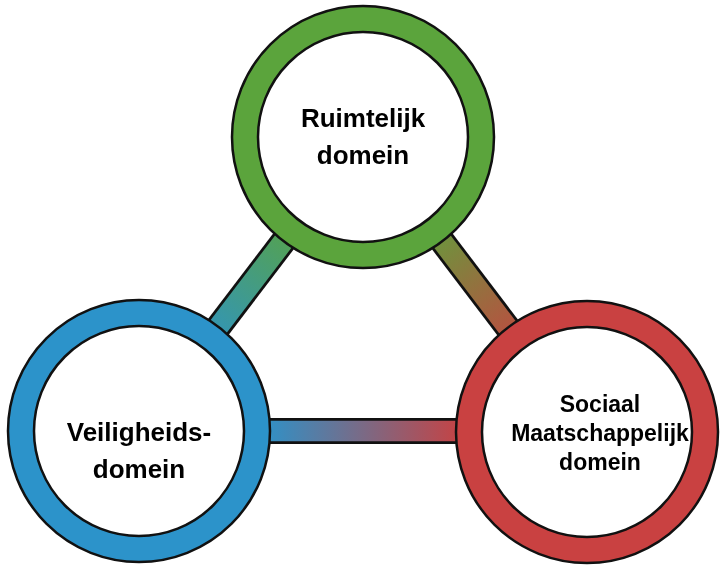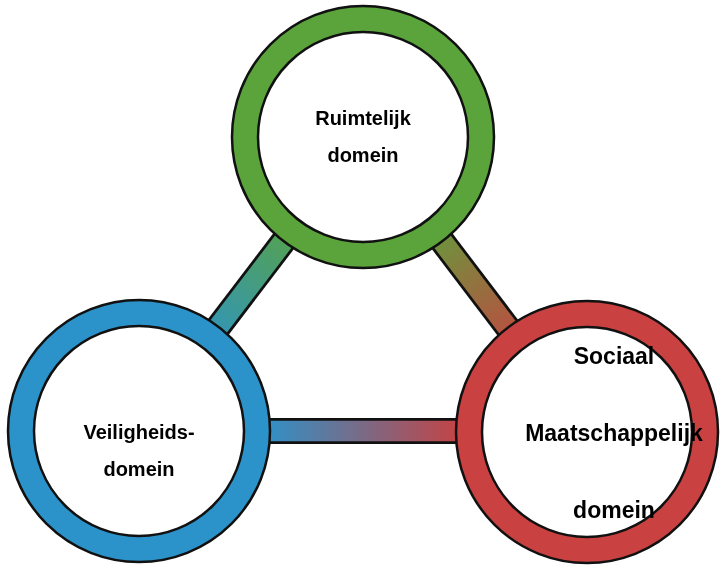--- a/index.html
+++ b/index.html
@@ -42,21 +42,21 @@
   .node-label {
     position: absolute;
     transform: translate(-50%, -50%);
     display: flex;
     flex-direction: column;
     align-items: center;
     text-align: center;
     font-weight: bold;
     color: #000000;
     white-space: nowrap;
-    font-size: 20px;
+    font-size: 26px;
     line-height: 37px;
   }
   .node-label.small {
     font-size: 23px;
     line-height: 29px;
   }
 </style>
 </head>
 <body>
 
@@ -108,19 +108,19 @@
   <div class="node-label" style="left:363px; top:137px;">
     <span>Ruimtelijk</span>
     <span>domein</span>
   </div>
 
   <div class="node-label" style="left:139px; top:439px;margin-top:12px;">
     <span>Veiligheids-</span>
     <span>domein</span>
   </div>
 
-  <div class="node-label small" style="left:614px; top:433px;gap:48px;">
+  <div class="node-label small" style="left:600px; top:433px;">
     <span>Sociaal</span>
     <span>Maatschappelijk</span>
     <span>domein</span>
   </div>
 
 </div>
 
 </body></html>

